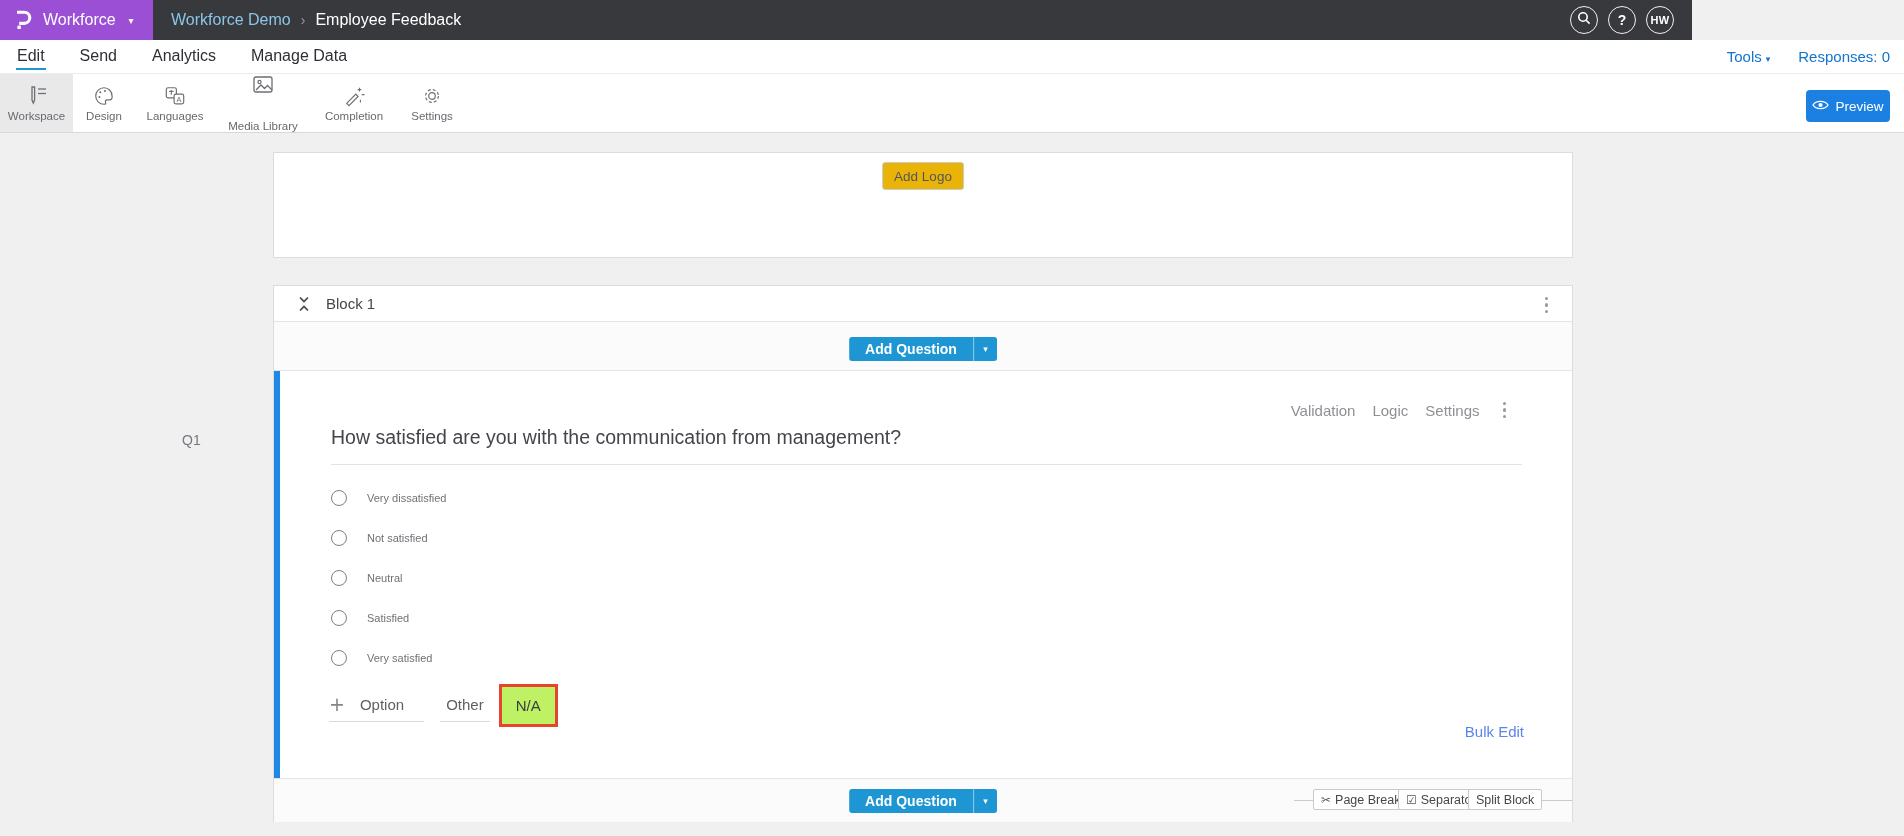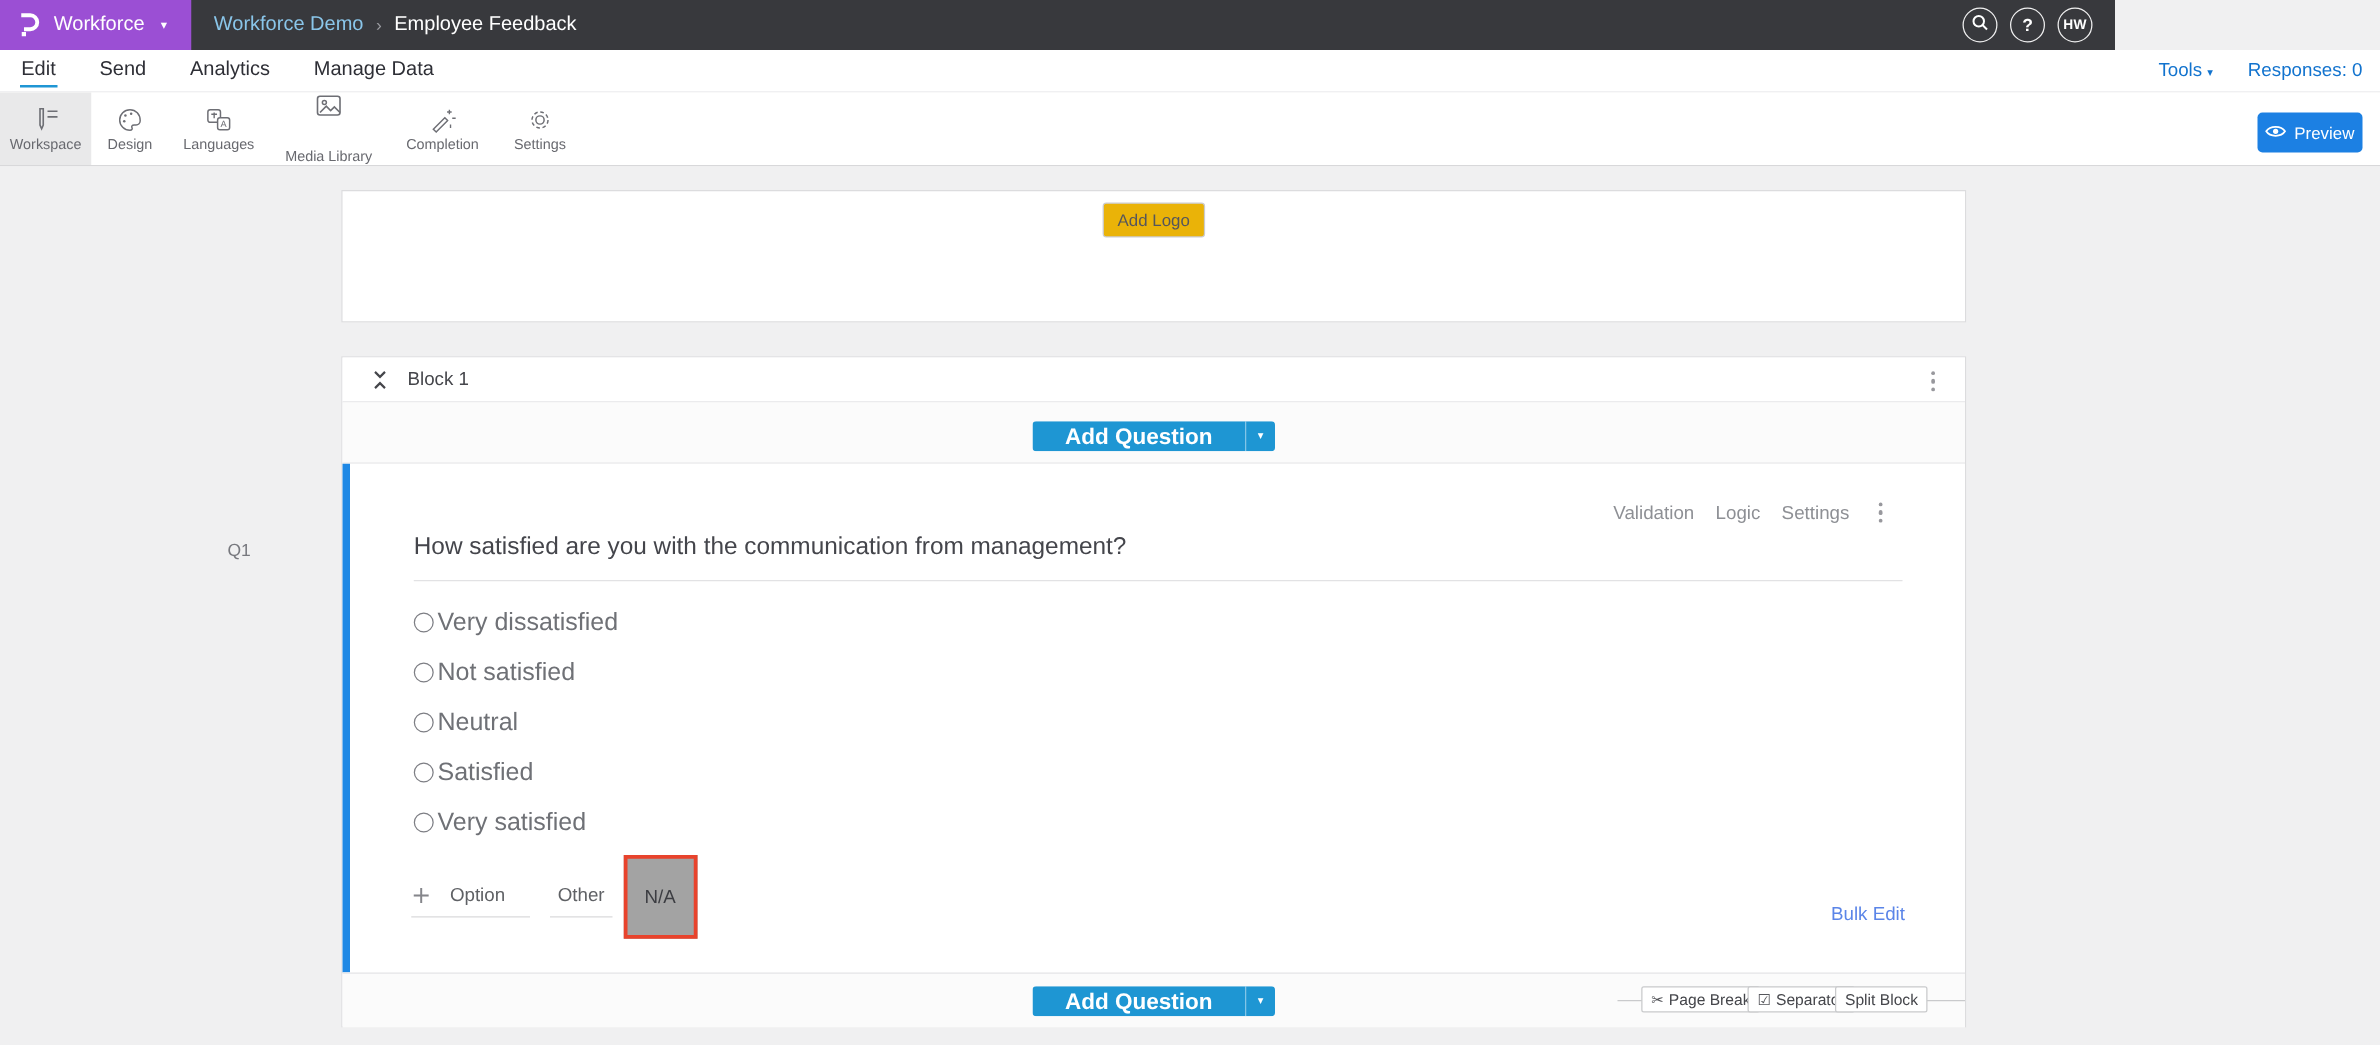--- a/index.html
+++ b/index.html
@@ -77,53 +77,53 @@
   .kebab i { display:block; width:3.5px; height:3.5px; border-radius:50%;
     background:#98989D; margin:1.6px 0; }
   .block-header .kebab { position:absolute; right:18px; top:5px; }
 
   .strip { background:#FBFBFB; position:relative; }
   .strip-top { height:49px; border-bottom:1px solid #E5E5E7; }
   .strip-bottom { height:44px; border-top:1px solid #E5E5E7; }
 
   .aq-btn { position:absolute; left:50%; transform:translateX(-50%);
     display:flex; height:24px; border-radius:3px; overflow:hidden; cursor:pointer; }
-  .aq-main { background:#1E96D3; color:#fff; font-size:18px; font-weight:bold;
-    display:flex; align-items:center; padding:0 26px; }
+  .aq-main { background:#1E96D3; color:#fff; font-size:14px; font-weight:bold;
+    display:flex; align-items:center; padding:0 16px; }
   .aq-caret { background:#1E96D3; border-left:1px solid rgba(255,255,255,.45);
     width:24px; display:flex; align-items:center; justify-content:center;
     color:#fff; font-size:9px; font-family:"DejaVu Sans",sans-serif; }
   .strip-top .aq-btn { top:15px; }
   .strip-bottom .aq-btn { top:10px; }
 
   
   .q-area { position:relative; height:407px; background:#fff;
     border-left:6px solid #1E88E5; cursor:pointer; }
   .q-controls { position:absolute; top:25px; right:60px; display:flex;
     align-items:center; gap:17px; }
   .q-control { font-size:15px; color:#8E9095; cursor:pointer; }
   .q-text { position:absolute; left:51px; top:55px; font-size:19.5px;
     color:#44454B; cursor:text; }
   .q-rule { position:absolute; left:51px; right:50px; top:93px; height:1px;
     background:#E2E2E4; }
   .choices { position:absolute; left:51px; top:119px; }
   .choice-row { display:flex; align-items:center; margin-bottom:24px; height:16px; }
   .radio { width:16px; height:16px; border:1.5px solid #7D7E84; border-radius:50%;
     background:#fff; cursor:pointer; flex:none; }
-  .choice-label { margin-left:3px; font-size:20px; color:#6F7176; cursor:text; }
+  .choice-label { margin-left:20px; font-size:11px; color:#6F7176; cursor:text; }
   .add-row { position:absolute; left:49px; top:313px; display:flex; align-items:center; }
   .opt-group { display:flex; align-items:center; border-bottom:1px solid #DADADC;
     padding:6px 20px 8px 0; cursor:pointer; }
   .plus-glyph { font-size:19px; color:#85868B; font-family:"DejaVu Sans",sans-serif;
     line-height:14px; }
   .opt-label { margin-left:15px; font-size:15px; color:#5F6165; }
   .other-label { margin-left:16px; font-size:15px; color:#5F6165;
     border-bottom:1px solid #DADADC; padding:6px 6px 8px; cursor:pointer; }
-  .na-chip { margin-left:9px; background:#a3a3a3; border:3px solid #E8432C;
-    padding:22px 14px; font-size:15px; color:#3C3D42; cursor:pointer; }
+  .na-chip { margin-left:9px; background:#bef264; border:3px solid #E8432C;
+    padding:10px 14px; font-size:15px; color:#3C3D42; cursor:pointer; }
   .bulk-edit { position:absolute; right:48px; top:352px; font-size:15px;
     color:#5B85E8; cursor:pointer; }
 
   
   .break-line { position:absolute; left:1020px; right:0; top:21px; height:1px;
     background:#C9CACC; }
   .chip { position:absolute; top:10px; height:21px; background:#fff;
     border:1px solid #C9CACC; border-radius:2px; display:flex; align-items:center;
     gap:4px; padding:0 7px; font-size:12.5px; color:#45464B; cursor:pointer;
     white-space:nowrap; }

